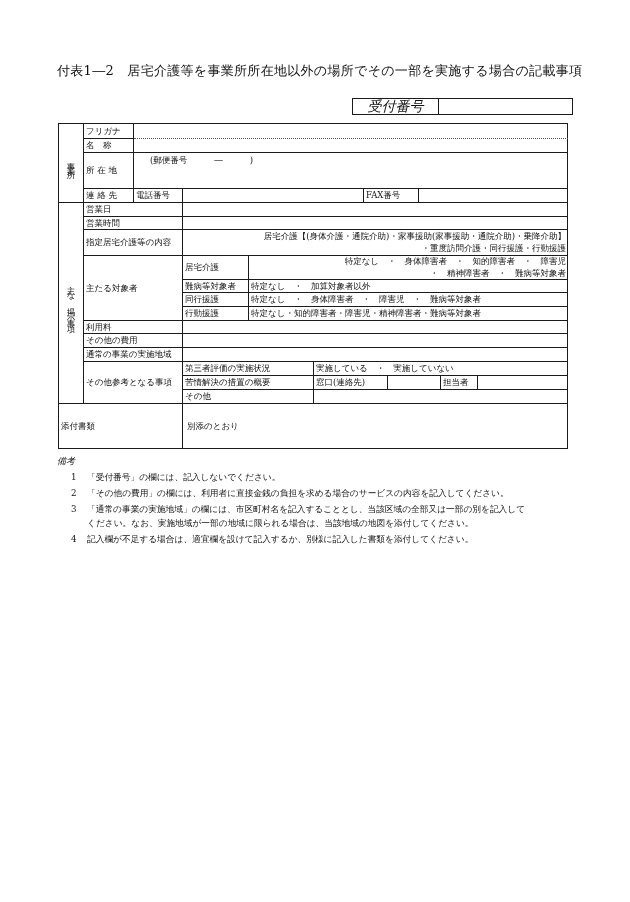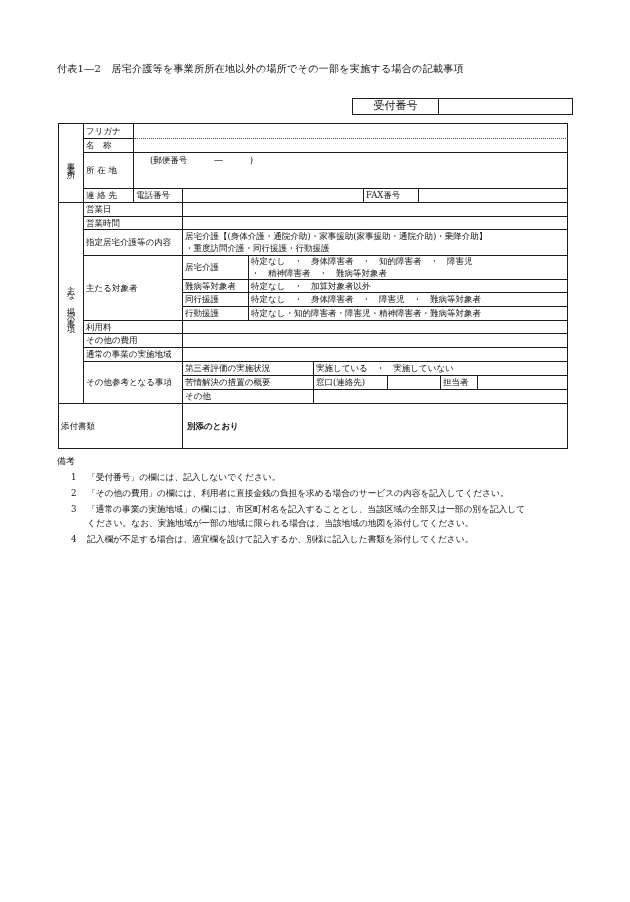--- a/index.html
+++ b/index.html
@@ -3,49 +3,49 @@
 <meta charset="utf-8">
 <style>
   :root { --ink:#111; --bd:#1b1b1b; }
   * { margin:0; padding:0; box-sizing:border-box; }
   html,body { background:#e8e8e8; }
   .page {
     position:relative; width:630px; height:902px; margin:0 auto;
     background:#ffffff; color:var(--ink);
     font-family:"DejaVu Serif","Liberation Serif",serif;
   }
-  .doc-title { position:absolute; left:57px; top:62px; font-size:10px; letter-spacing:0.3px; white-space:nowrap; }
+  .doc-title { position:absolute; left:57px; top:62px; font-size:13px; letter-spacing:0.3px; white-space:nowrap; }
 
   .receipt { position:absolute; left:352px; top:98px; width:221px; height:17px; border:1.5px solid var(--bd); display:flex; background:#fff; }
-  .receipt-label { width:86px; border-right:1px solid var(--bd); text-align:center; font-size:11px; line-height:14px; }
+  .receipt-label { width:86px; border-right:1px solid var(--bd); text-align:center; font-size:14px; line-height:14px;font-style:italic; }
   .receipt-value { flex:1; }
 
   .form-table { position:absolute; left:58px; top:123px; width:510px; border:1.8px solid var(--bd); background:#fff; }
   table { border-collapse:separate; border-spacing:0; table-layout:fixed; width:100%; }
   td {
     border-right:1px solid var(--bd); border-bottom:1px solid var(--bd);
     font-size:8.5px; line-height:11px; padding:0 2px; vertical-align:middle;
     overflow:hidden; white-space:nowrap;
   }
   td.nbr { border-right:none; }
   tr.lastrow td { border-bottom:none; }
   td.dotb { border-bottom:1px dotted #555; }
   td.ctr { text-align:left; }
   td.top { vertical-align:top; }
   td.vert { text-align:center; padding:0; }
   td.vert .vtext { writing-mode:vertical-rl; text-orientation:upright; letter-spacing:4px; display:inline-block; font-size:8.5px; }
   td.vert .vtext.wide { letter-spacing:6px; }
-  .cline { text-align:left; line-height:11.5px; white-space:nowrap; }
+  .cline { text-align:right; line-height:11.5px; white-space:nowrap; }
   .postal { display:flex; align-items:flex-start; padding-top:2px;margin-left:14px; }
   .postal span { display:inline-block; }
   .postal .gap { width:27px; }
-  .attach-val { padding-left:4px;font-weight:bold; }
+  .attach-val { padding-left:4px; }
 
   .notes { position:absolute; left:57px; top:455px; width:492px; font-size:8.7px; }
-  .notes-heading { font-size:9px; line-height:13px; }
+  .notes-heading { font-size:9px; line-height:13px;font-style:italic; }
   .note { display:flex; padding-left:14px; margin-top:1.5px; line-height:14.5px; }
   .note-num { width:16px; flex:none; }
   .note-text { width:446px; white-space:normal; }
 </style>
 </head>
 <body>
 
 <div class="page">
 
   <div class="doc-title">付表1―2　居宅介護等を事業所所在地以外の場所でその一部を実施する場合の記載事項</div>

